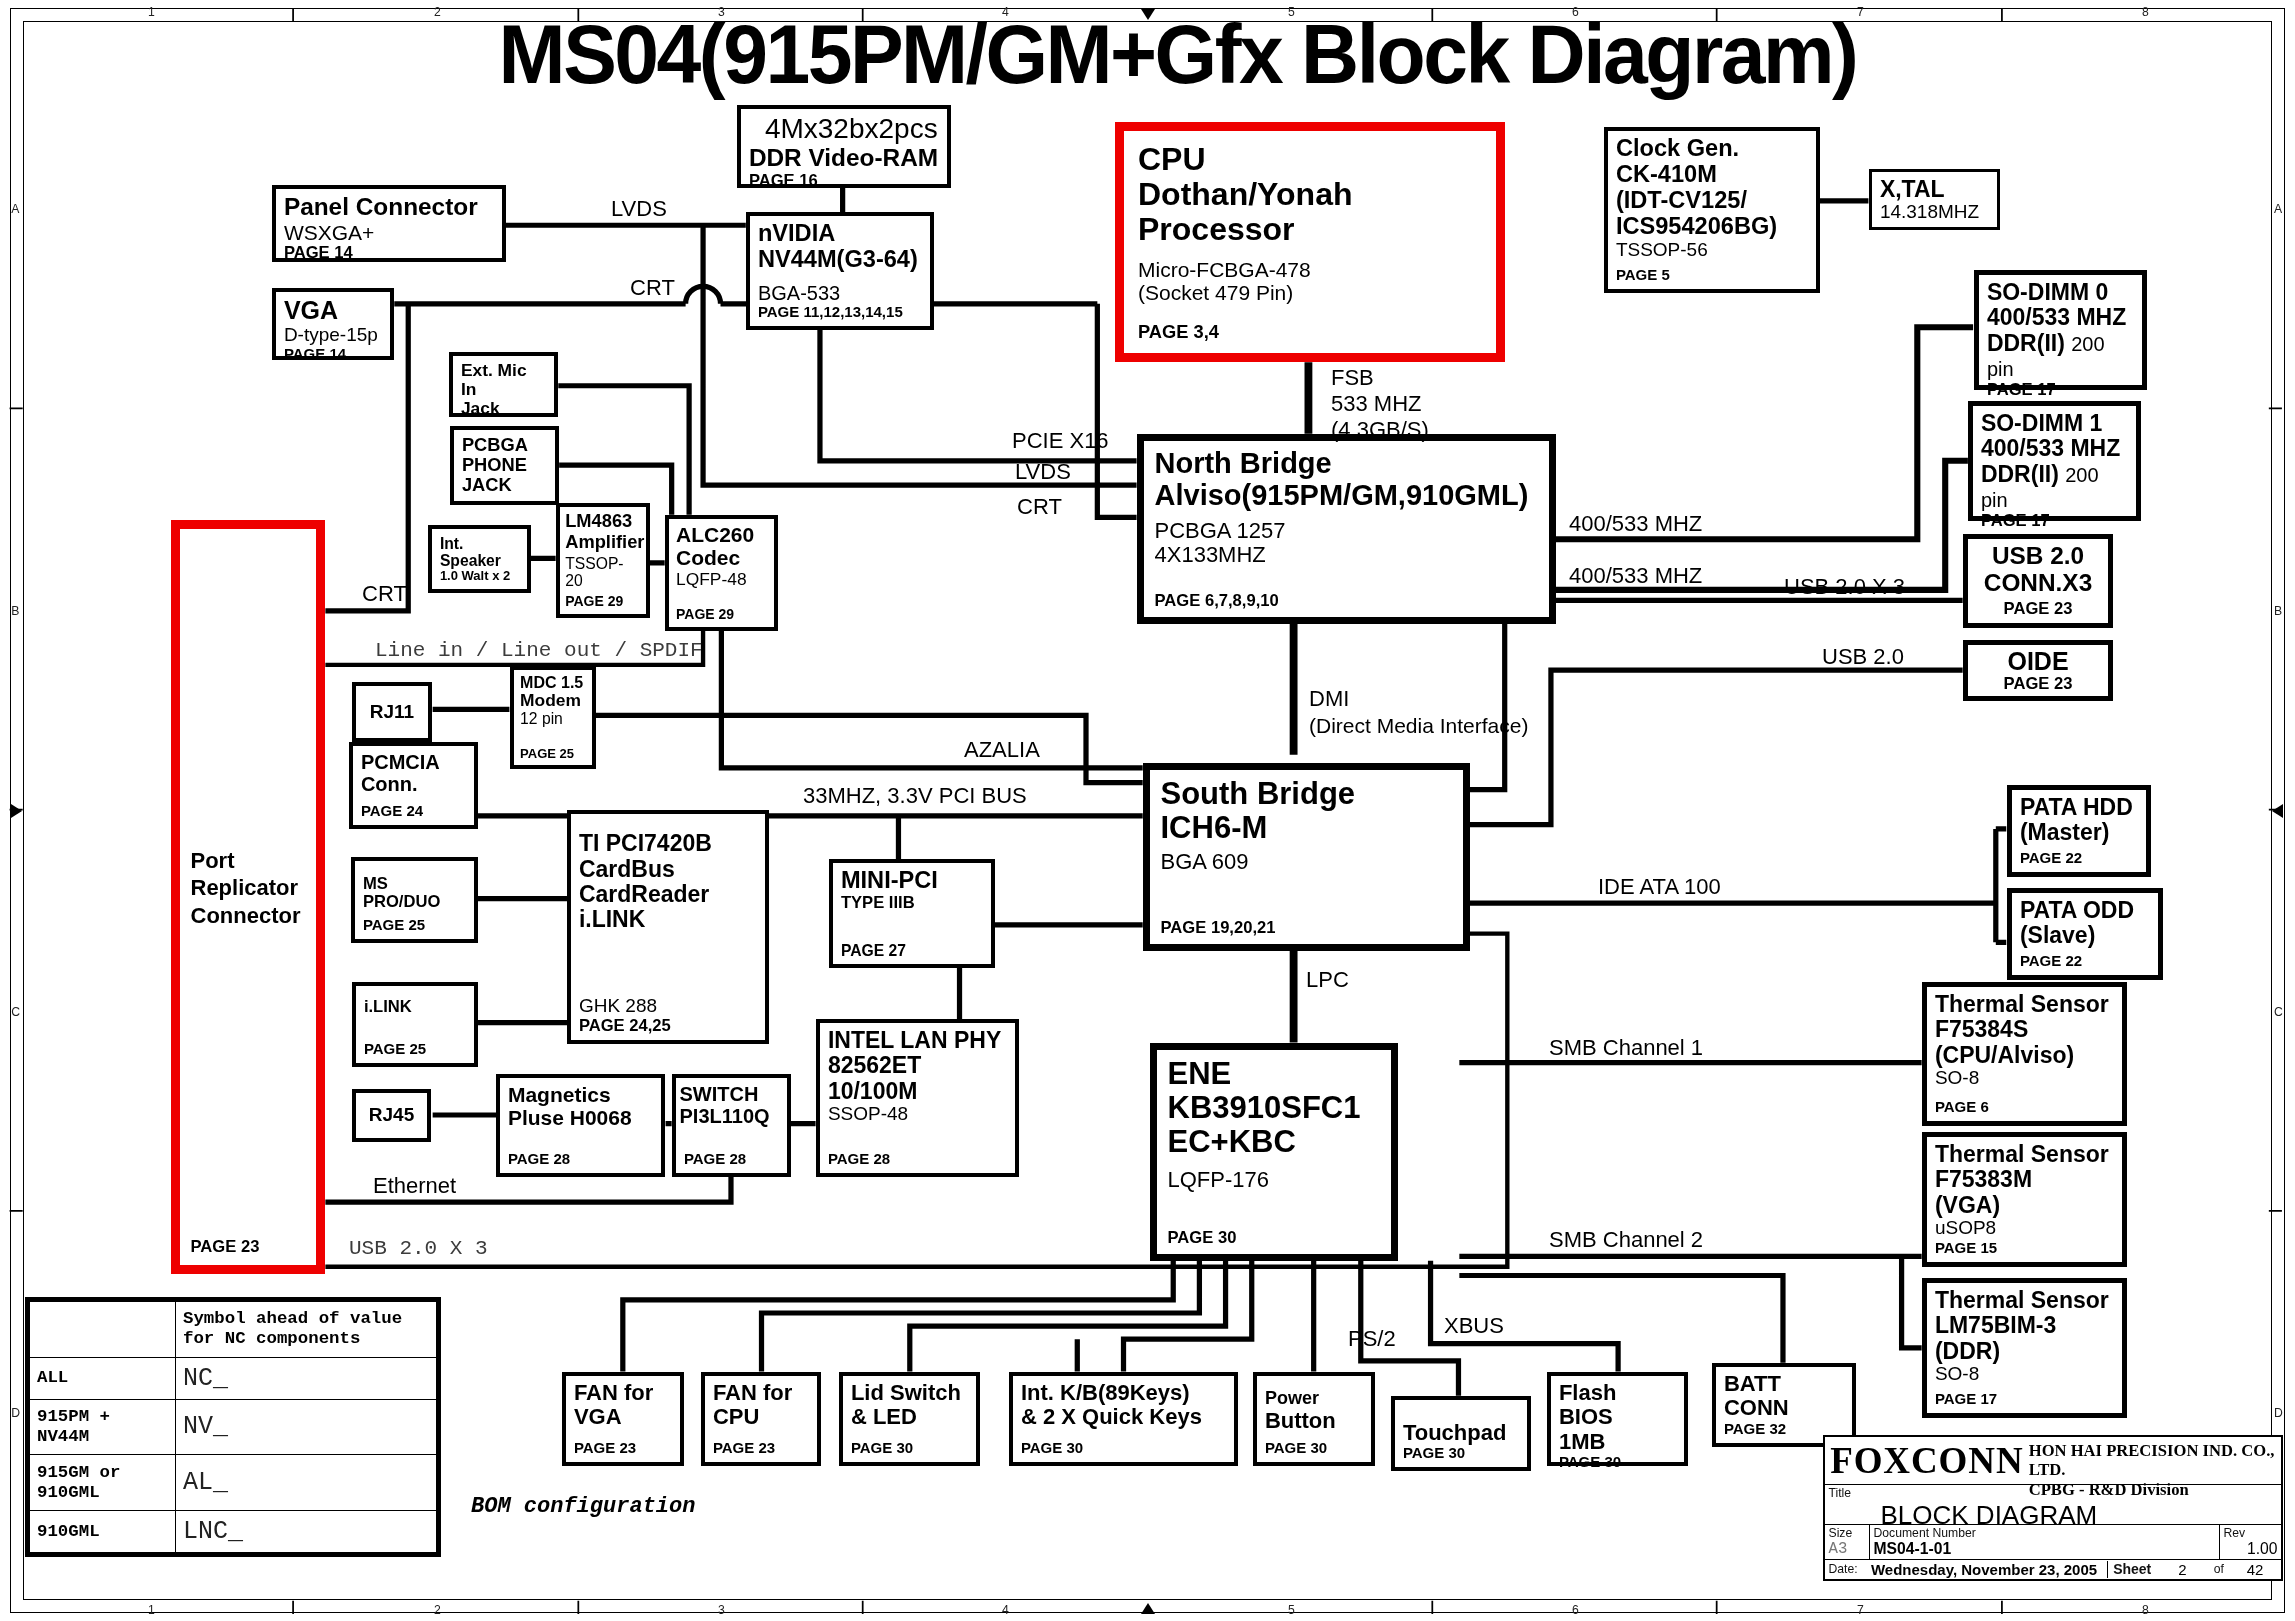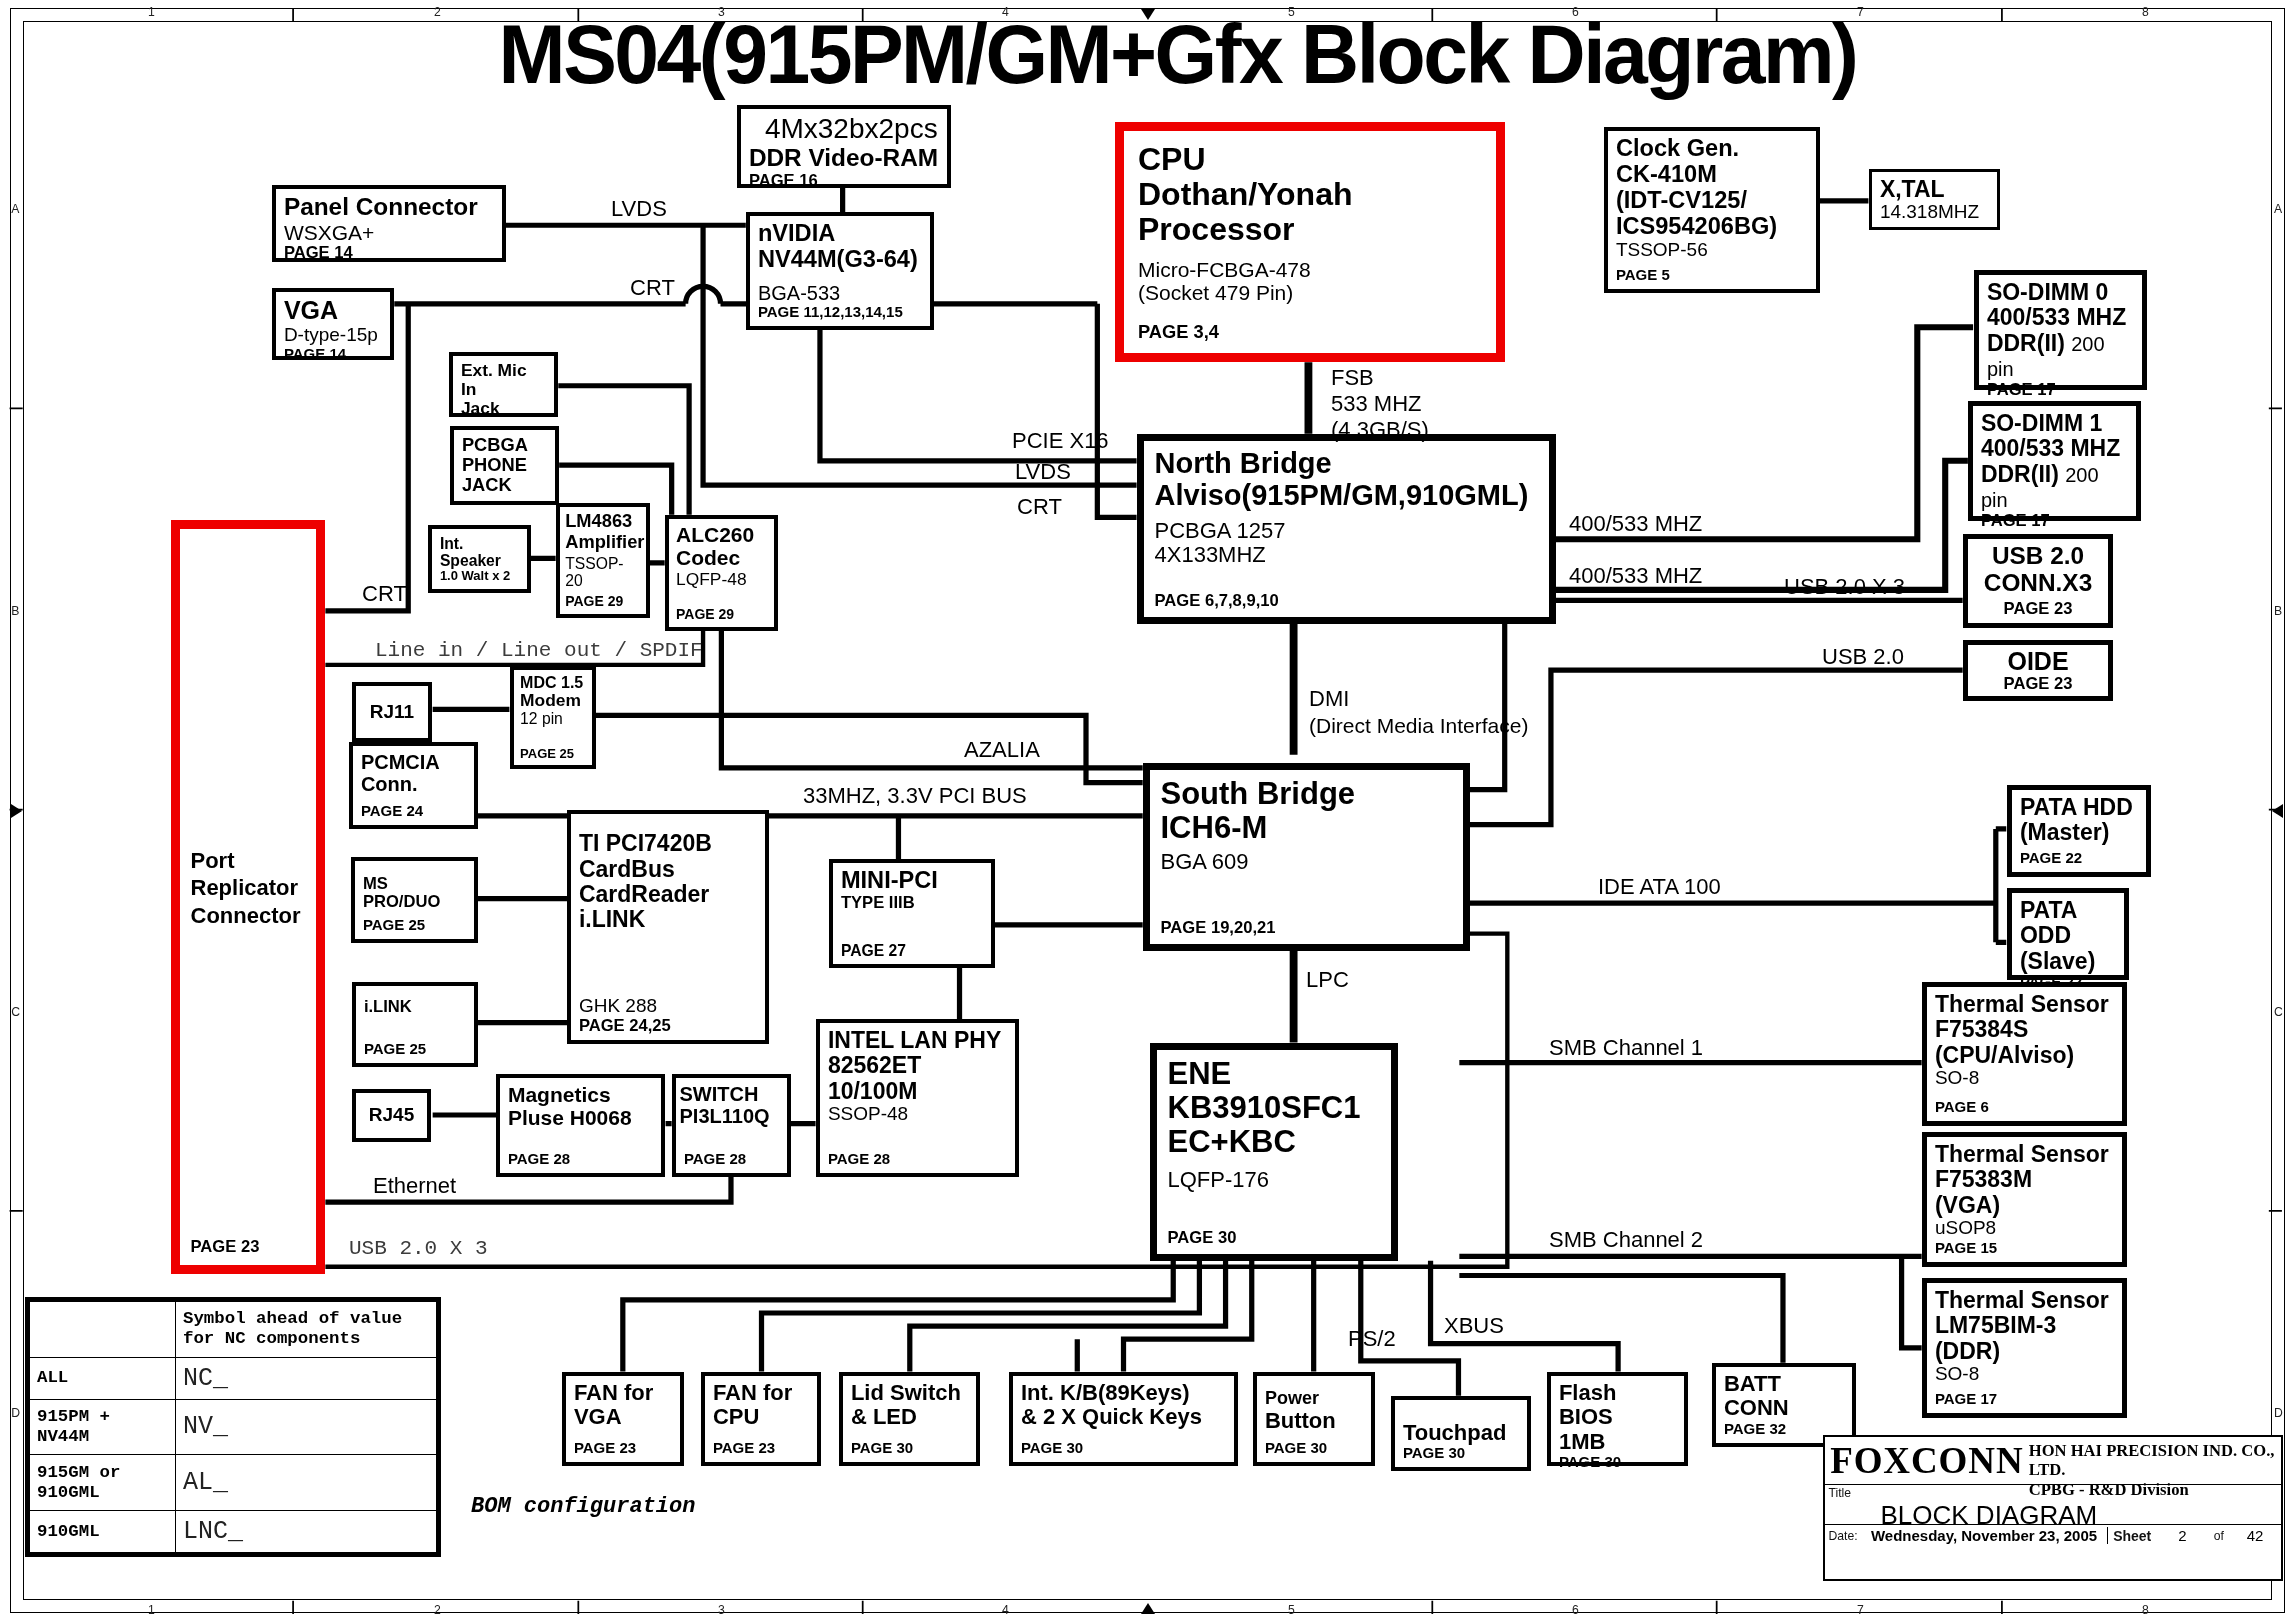--- a/index.html
+++ b/index.html
@@ -341,21 +341,21 @@
     <div style="font-size:22px;margin-top:8.7px;">LQFP-176</div>
     <div class="pg">PAGE 30</div>
   </div>
 
   <div class="box" style="left:2007px;top:785px;width:144px;height:92px;border-width:5.2px;">
     <div class="bt" style="font-size:23px;">PATA HDD</div>
     <div class="bt" style="font-size:23px;">(Master)</div>
     <div class="pg" style="font-size:15px;">PAGE 22</div>
   </div>
 
-  <div class="box" style="left:2007px;top:888px;width:122px;height:92px;border-width:5.2px;">
+  <div class="box" style="left:2007px;top:888px;width:156px;height:92px;border-width:5.2px;">
     <div class="bt" style="font-size:23px;">PATA ODD</div>
     <div class="bt" style="font-size:23px;">(Slave)</div>
     <div class="pg" style="font-size:15px;">PAGE 22</div>
   </div>
 
   <div class="box" style="left:1922px;top:982px;width:205px;height:144px;border-width:5.2px;">
     <div class="bt" style="font-size:23px;">Thermal Sensor</div>
     <div class="bt" style="font-size:23px;">F75384S</div>
     <div class="bt" style="font-size:23px;">(CPU/Alviso)</div>
     <div style="font-size:19px;">SO-8</div>
@@ -484,20 +484,34 @@
       <div class="logo">FOXCONN</div>
       <div class="co">
         <div>HON HAI PRECISION IND. CO., LTD.</div>
         <div>CPBG - R&amp;D Division</div>
       </div>
     </div>
     <div class="r" style="height:40px;flex-direction:column;padding:0.9px 3.5px;border-bottom:1.7px solid #000;">
       <div class="sm">Title</div>
       <div class="tbt">BLOCK DIAGRAM</div>
     </div>
+    <div class="r" style="height:35px;">
+      <div class="cell" style="width:45px;">
+        <div class="sm">Size</div>
+        <div class="gray" style="font-size:15.7px;">A3</div>
+      </div>
+      <div class="cell" style="flex:1;">
+        <div class="sm">Document Number</div>
+        <div style="font-size:15.7px;font-weight:bold;">MS04-1-01</div>
+      </div>
+      <div class="cell" style="width:61px;">
+        <div class="sm">Rev</div>
+        <div style="font-size:15.7px;text-align:right;">1.00</div>
+      </div>
+    </div>
     <div class="r" style="height:21px;align-items:center;">
       <div class="sm" style="padding:0 3.5px;">Date:</div>
       <div style="font-size:15px;font-weight:bold;flex:1;text-align:center;border-right:1.7px solid #000;">Wednesday, November 23, 2005</div>
       <div class="sm" style="padding:0 5.2px;font-weight:bold;font-size:14px;">Sheet</div>
       <div style="font-size:15px;width:52px;text-align:center;">2</div>
       <div class="sm" style="padding:0 5.2px;">of</div>
       <div style="font-size:15px;width:52px;text-align:center;">42</div>
     </div>
   </div>
 

